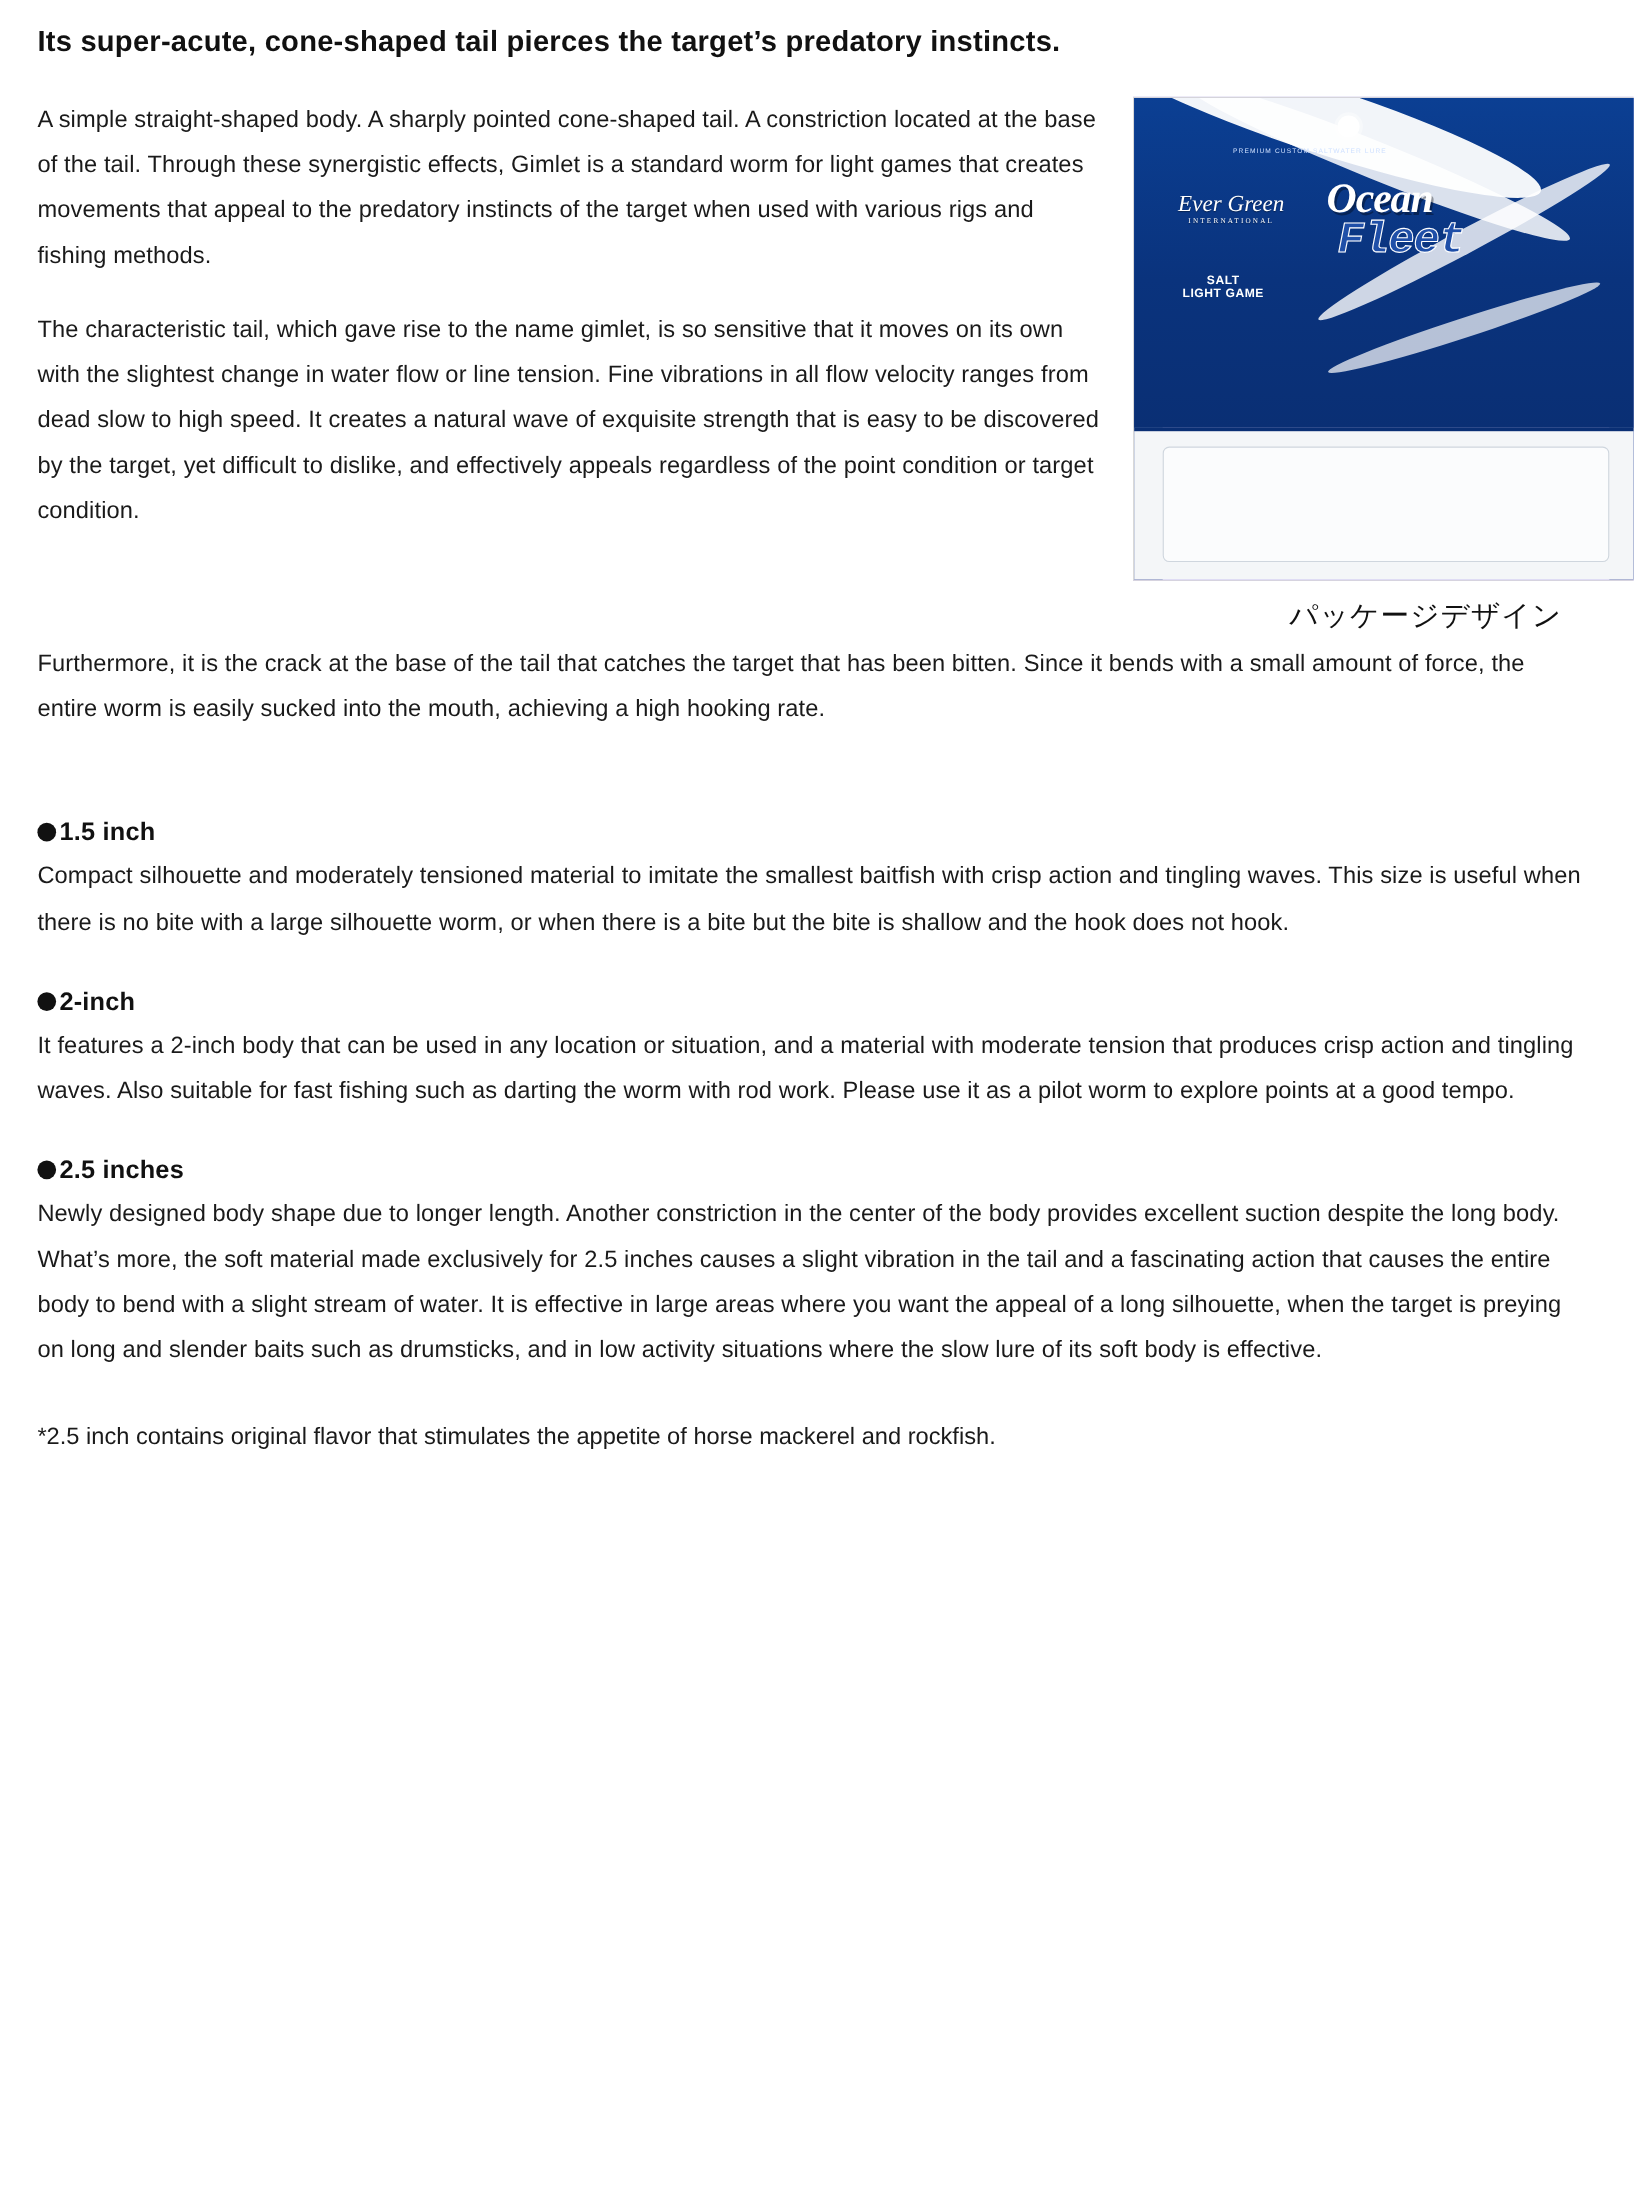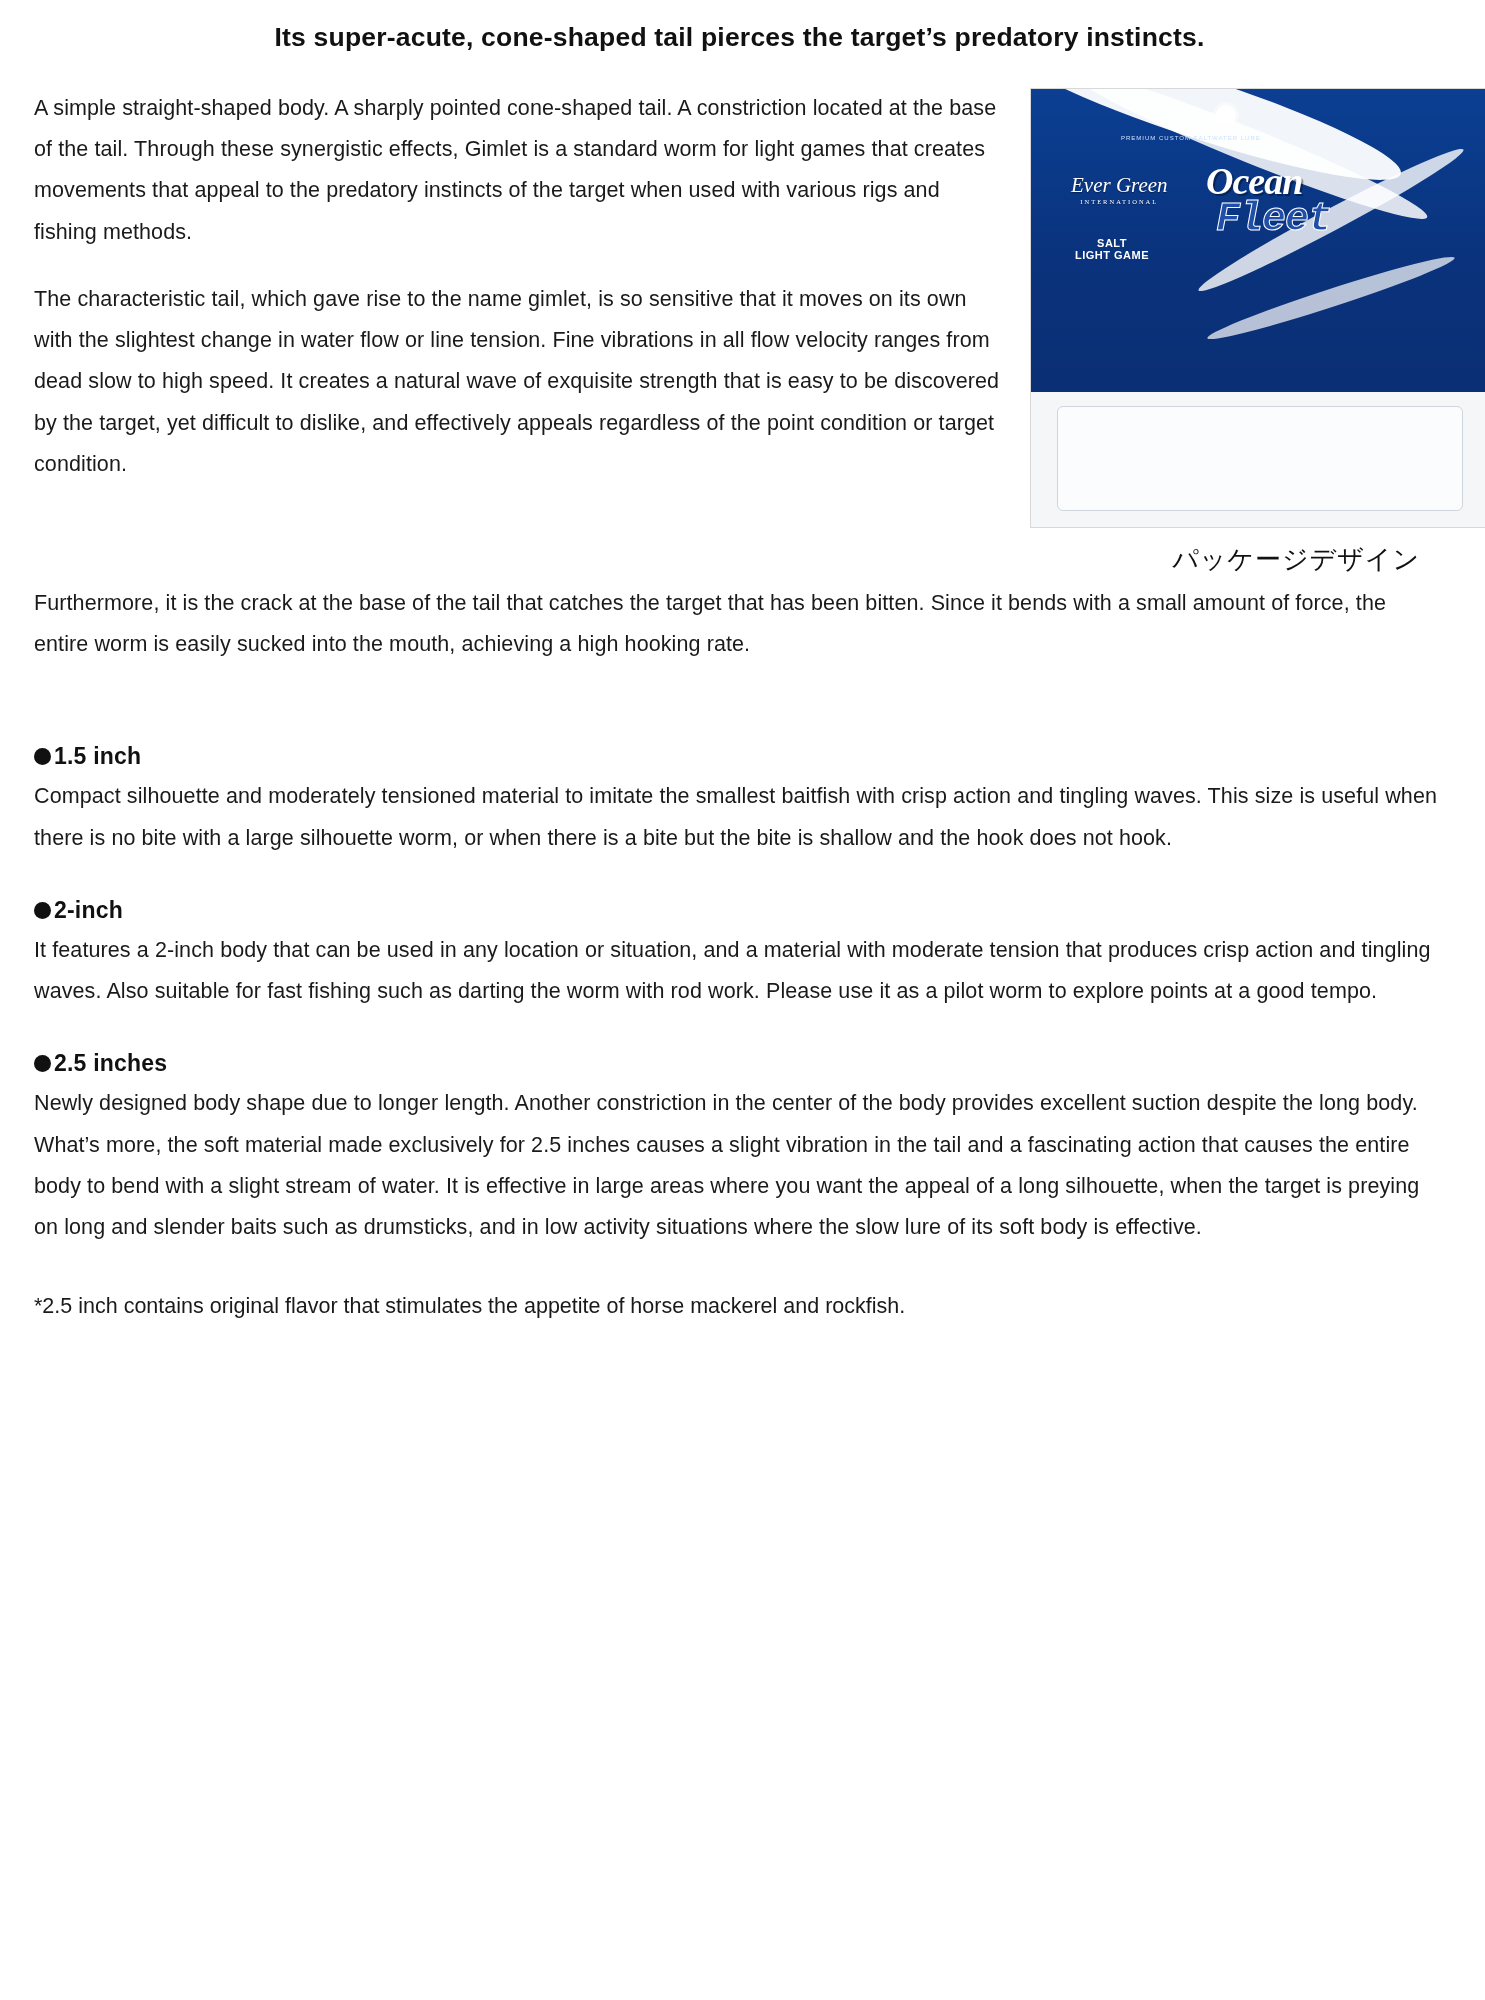--- a/index.html
+++ b/index.html
@@ -19,21 +19,20 @@
     padding: 22px 40px 30px 34px;
     position: relative;
   }
   .headline {
     font-size: 26.5px;
     font-weight: bold;
     letter-spacing: 0.2px;
     color: #111111;
     margin: 0 0 34px 0;
     line-height: 1.2;
-    text-align: center;
   }
   .intro-wrap {
     position: relative;
   }
   .pkg-block {
     float: right;
     width: 390px;
     margin: 0 25px 6px 26px;
     text-align: center;
   }
@@ -138,21 +137,21 @@
     -webkit-text-stroke: 1px #ffffff;
     font-family: Liberation Mono, monospace;
     font-style: italic;
     font-weight: bold;
     font-size: 40px;
     line-height: .95;
     letter-spacing: -1px;
   }
   .badge-salt {
     position: absolute;
-    top: 148px; left: 44px;
+    top: 160px; left: 44px;
     color: #ffffff;
     font-size: 11px;
     font-weight: bold;
     line-height: 1.15;
     letter-spacing: .5px;
   }
   .circle-window {
     position: absolute;
     top: 168px; left: 112px;
     width: 185px; height: 185px;

